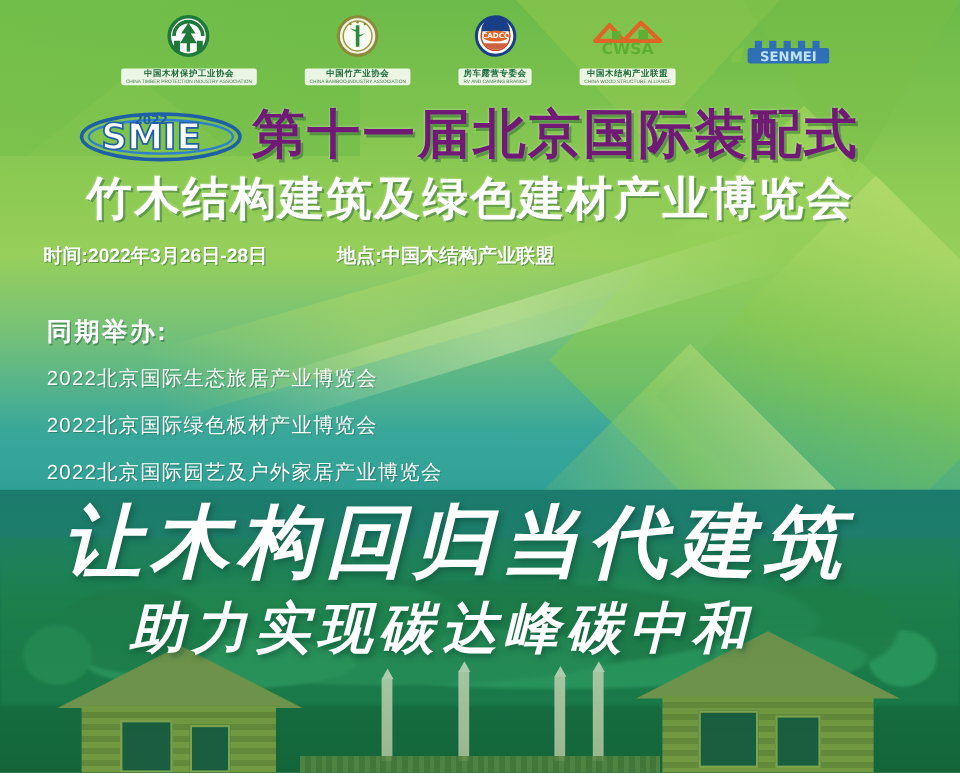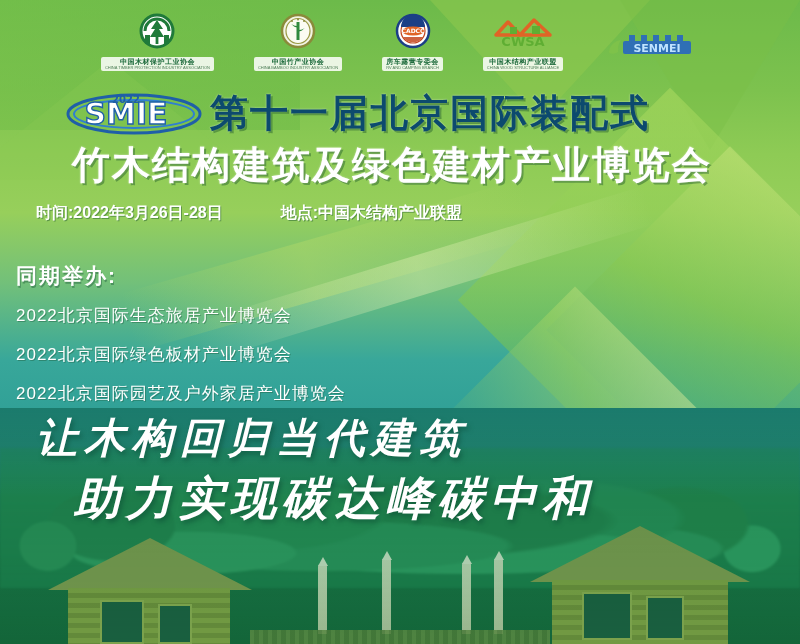--- a/index.html
+++ b/index.html
@@ -103,21 +103,21 @@
 
   
   .title-block{position:absolute;left:0;right:0;top:86px;margin-left:36px;}
   .title-row1{display:flex;align-items:center;padding-left:28px;height:54px;}
   .smie{
     position:relative;width:140px;height:46px;flex:0 0 auto;margin-right:6px;
   }
   .smie svg{display:block;}
   .t-main{
     font-family:"DejaVu Sans","Liberation Sans",sans-serif;
-    font-size:38px;font-weight:bold;color:#0c4a6e;letter-spacing:2px;
+    font-size:44px;font-weight:bold;color:#701a75;letter-spacing:2px;
     text-shadow:2px 2px 0 rgba(30,90,40,.45), 0 0 2px rgba(255,255,255,.6);
     white-space:nowrap;line-height:1;
   }
   .title-row2{
     padding-left:36px;margin-top:6px;
     font-family:"DejaVu Sans","Liberation Sans",sans-serif;
     font-size:38px;font-weight:bold;color:#ffffff;letter-spacing:2px;
     text-shadow:2px 2px 0 rgba(30,90,40,.45), 0 0 2px rgba(255,255,255,.6);
     white-space:nowrap;line-height:1;
   }
@@ -125,44 +125,44 @@
   
   .meta{
     position:absolute;top:203px;left:0;right:0;
     display:flex;padding-left:36px;gap:58px;
     font-size:16px;font-weight:bold;color:#ffffff;
     text-shadow:1px 1px 0 rgba(35,95,45,.5);
     white-space:nowrap;
   }
 
   
-  .concurrent{position:absolute;top:262px;left:0;right:0;padding-left:16px;}
+  .concurrent{position:absolute;top:262px;left:0;right:0;padding-left:39px;}
   .concurrent-head{
     font-size:21px;font-weight:bold;color:#ffffff;letter-spacing:2px;
     text-shadow:1px 2px 0 rgba(30,90,60,.45);margin-bottom:14px;
   }
   .concurrent-item{
     font-size:17px;color:#ffffff;letter-spacing:1px;margin-bottom:16px;
     text-shadow:1px 1px 0 rgba(30,90,60,.42);white-space:nowrap;
   }
 
   
   .slogan{
     position:absolute;left:0;right:0;top:418px;
   }
   .slogan-l1{
-    padding-left:36px;
+    padding-left:52px;
     font-family:"DejaVu Serif","Liberation Serif",serif;
-    font-size:41px;font-weight:bold;color:#ffffff;letter-spacing:7px;
+    font-size:66px;font-weight:bold;color:#ffffff;letter-spacing:7px;
     font-style:italic;
     text-shadow:2px 3px 5px rgba(10,70,50,.55);
     line-height:1;white-space:nowrap;
   }
   .slogan-l2{
-    padding-left:74px;margin-top:16px;
+    padding-left:108px;margin-top:16px;
     font-family:"DejaVu Serif","Liberation Serif",serif;
     font-size:46px;font-weight:bold;color:#ffffff;letter-spacing:6px;
     font-style:italic;
     text-shadow:2px 3px 5px rgba(10,70,50,.55);
     line-height:1;white-space:nowrap;
   }
 </style>
 </head>
 <body>
 

